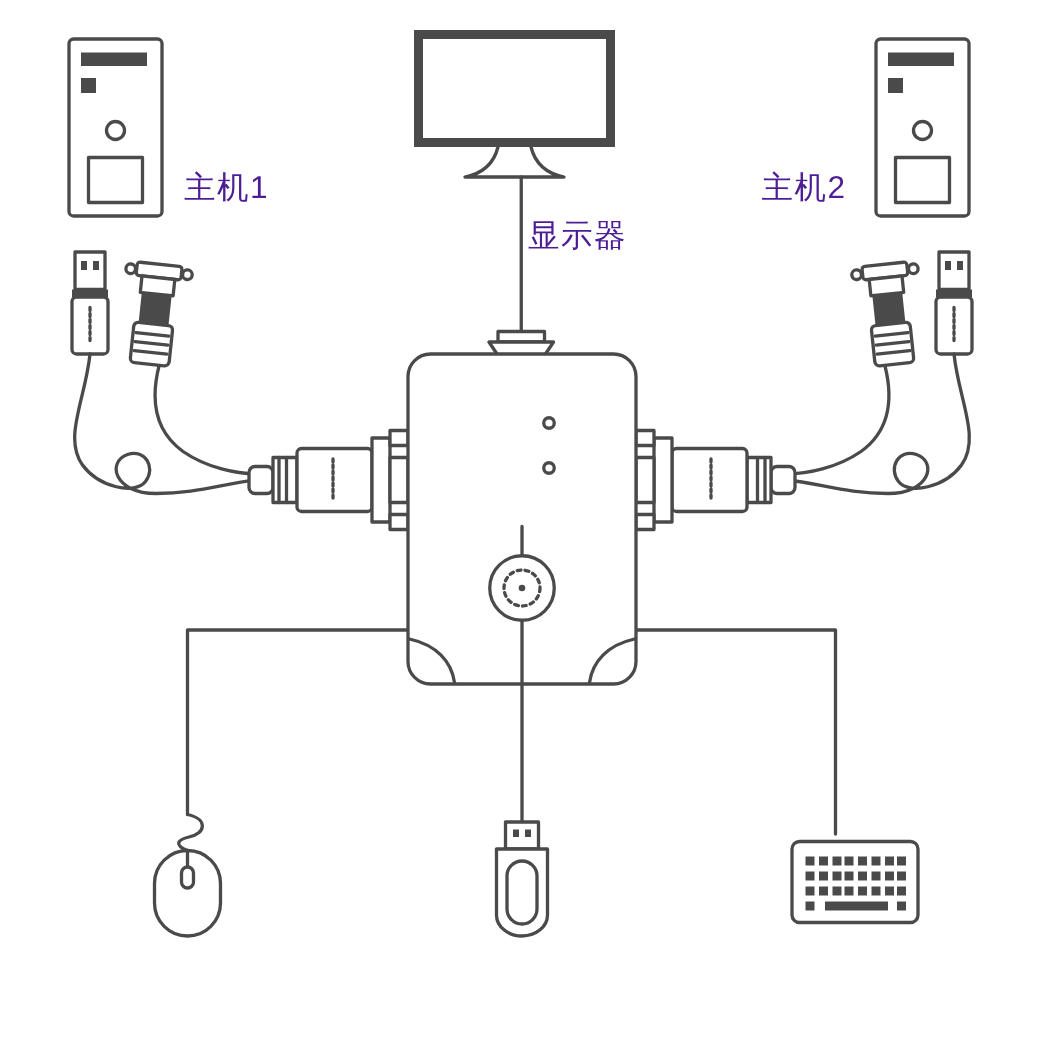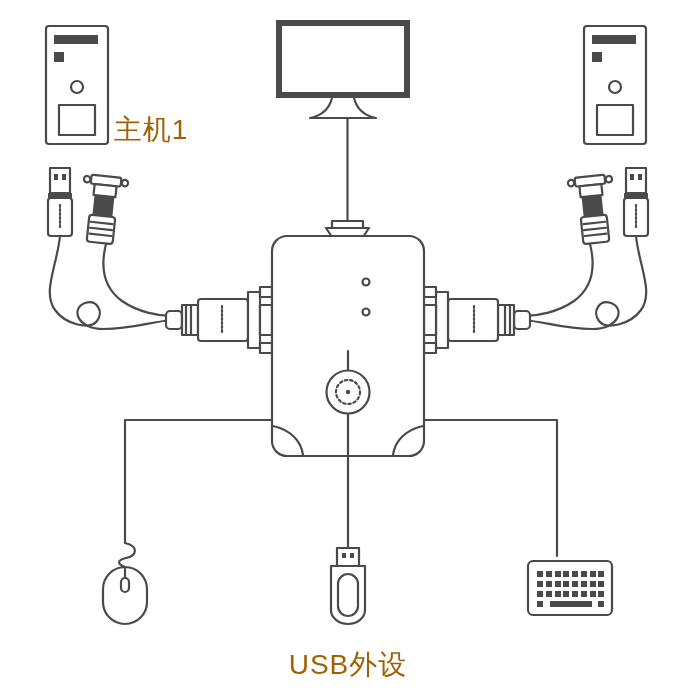--- a/index.html
+++ b/index.html
@@ -1,19 +1,19 @@
 <!DOCTYPE html>
 <html><head>
 <meta charset="utf-8">
 <style>
   html,body{margin:0;padding:0;background:#fff;}
   .canvas{position:relative;width:695px;height:693px;background:#fff;overflow:hidden;
           font-family:"Liberation Sans",sans-serif;}
   .canvas svg{position:absolute;left:0;top:0;}
-  .label{position:absolute;font-size:28px;color:#a16207;text-align:center;letter-spacing:1px;}
+  .label{position:absolute;font-size:21px;color:#4c1d95;text-align:center;letter-spacing:1px;}
   svg .shp{fill:#fff;stroke:#4a4a4a;stroke-width:2.2;stroke-linejoin:round;}
   svg .ln{fill:none;stroke:#4a4a4a;stroke-width:2.2;stroke-linecap:round;stroke-linejoin:round;}
   svg .fil{fill:#4a4a4a;stroke:none;}
 </style>
 </head>
 <body>
 
 <div class="canvas">
 
   <svg width="695" height="693" viewBox="0 0 695 693" xmlns="http://www.w3.org/2000/svg" xmlns:xlink="http://www.w3.org/1999/xlink">
@@ -114,14 +114,15 @@
     <g>
       <rect class="shp" x="528" y="561" width="84" height="54" rx="5" stroke-width="2.4"></rect>
       <path class="fil" d="M537,571h6v6h-6z M546,571h6v6h-6z M555,571h6v6h-6z M563,571h6v6h-6z M572,571h6v6h-6z M581,571h6v6h-6z M590,571h6v6h-6z M598,571h6v6h-6z
                            M537,581h6v6h-6z M546,581h6v6h-6z M555,581h6v6h-6z M563,581h6v6h-6z M572,581h6v6h-6z M581,581h6v6h-6z M590,581h6v6h-6z M598,581h6v6h-6z
                            M537,591h6v6h-6z M546,591h6v6h-6z M555,591h6v6h-6z M563,591h6v6h-6z M572,591h6v6h-6z M581,591h6v6h-6z M590,591h6v6h-6z M598,591h6v6h-6z
                            M537,601h6v6h-6z M550,601h42v6h-42z M598,601h6v6h-6z"></path>
     </g>
   </svg>
 
   <div class="label" style="left:106px;top:111px;width:90px">主机1</div>
-  <div class="label" style="left:288px;top:646px;width:120px">USB外设</div>
+  <div class="label" style="left:330px;top:143px;width:110px">显示器</div>
+  <div class="label" style="left:491px;top:111px;width:90px">主机2</div>
 </div>
 
 </body></html>

